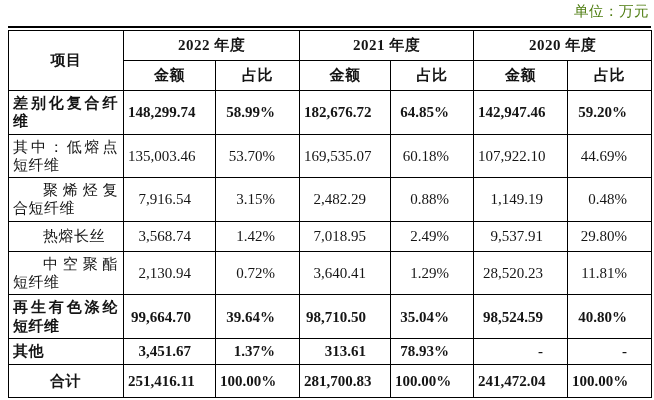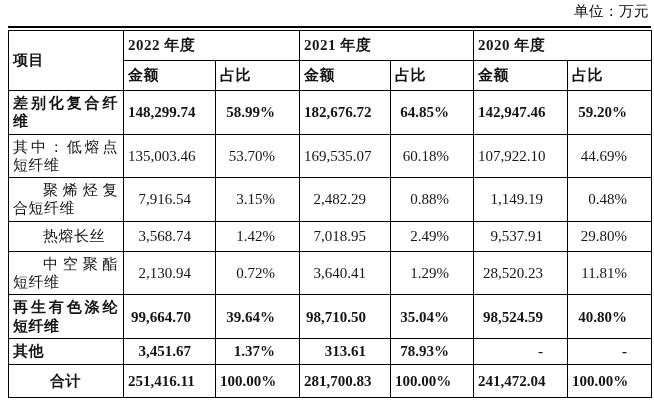--- a/index.html
+++ b/index.html
@@ -11,21 +11,21 @@
     position: relative;
     overflow: hidden;
   }
   .page { position: absolute; inset: 0; background: #fff; }
 
   .unit-label {
     position: absolute;
     top: 2px; right: 5px;
     font-size: 14.5px;
     letter-spacing: 0.5px;
-    color: #000000;
+    color: #4d7c0f;
   }
 
   .tbl-wrap {
     position: absolute;
     top: 26px; left: 8px;
     width: 643px;
     border-top: 2.5px solid #000;
     border-bottom: 2.5px solid #000;
     padding: 2px 0;
     background: #fff;
@@ -48,21 +48,21 @@
   th, td {
     border: 1px solid #000;
     font-size: 15px;
     line-height: 1.22;
     vertical-align: middle;
     padding: 3px 4px;
     overflow: hidden;
   }
   th {
     font-weight: bold;
-    text-align: left;
+    text-align: center;
     height: 30px;
     letter-spacing: 0.5px;
   }
 
   td.c-name {
     text-align: justify;
     text-justify: inter-ideograph;
     padding-left: 4px;
     padding-right: 5px;
     letter-spacing: 0.5px;

